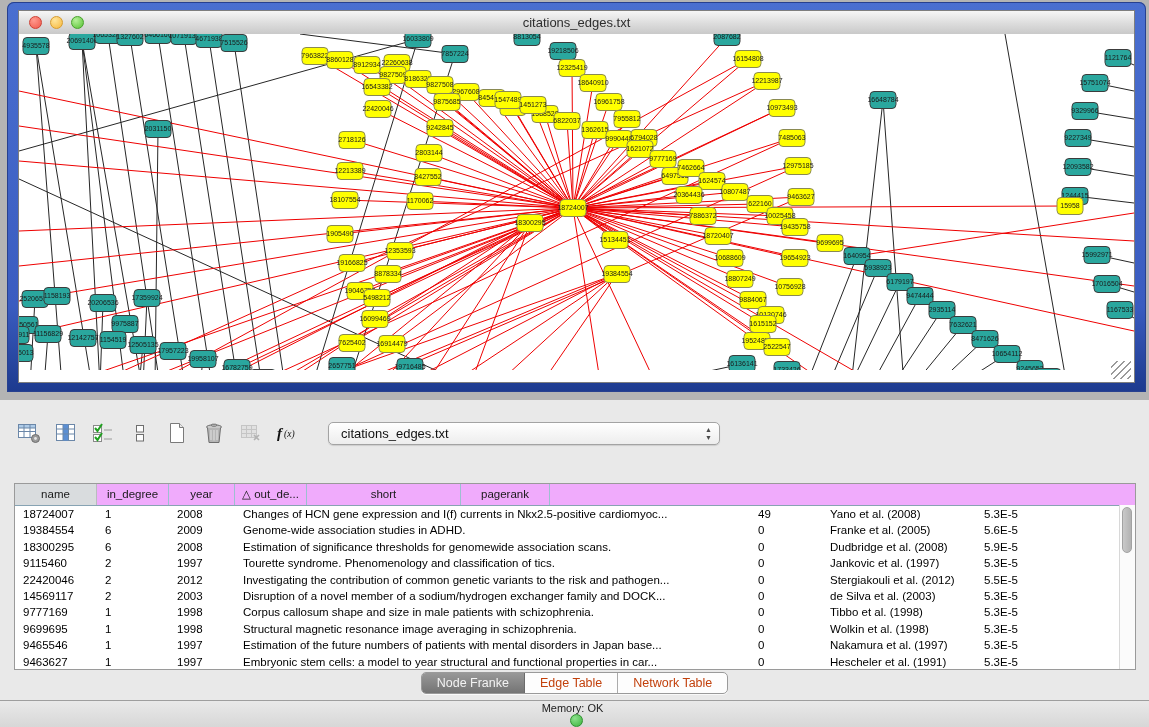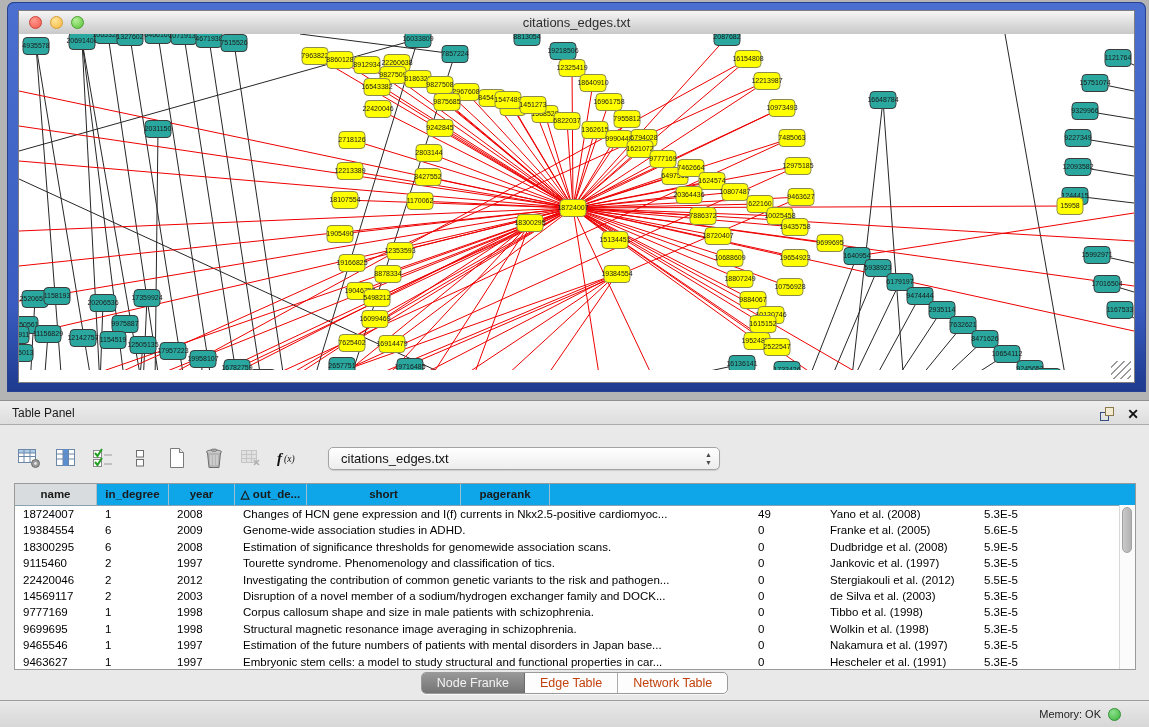--- a/index.html
+++ b/index.html
@@ -58,21 +58,21 @@
     display:flex;align-items:center;position:relative;
   }
   .combo-value{padding-left:12px;font-size:13px;color:#111;}
   .combo-arrows{position:absolute;right:7px;top:3px;display:flex;flex-direction:column;line-height:0;}
   .combo-arrows span{font-size:7px;color:#4a4a4a;line-height:8px;text-align:center;}
   
   .table-wrap{
     position:absolute;left:14px;top:83px;width:1122px;height:187px;
     background:#fff;border:1px solid #9a9a9a;box-sizing:border-box;overflow:hidden;
   }
-  .thead{display:flex;height:21px;background:#0ea5e9;border-bottom:1px solid #87a3b3;font-weight:bold;}
+  .thead{display:flex;height:21px;background:#f0abfc;border-bottom:1px solid #87a3b3;}
   .th{
     box-sizing:border-box;border-right:1px solid #9dbfd0;text-align:center;
     font-size:11.5px;line-height:20px;color:#1a1a1a;overflow:hidden;white-space:nowrap;
   }
   .th.gray{background:#d9dcde;border-right-color:#b9bcbe;}
   .tr{display:flex;height:16.4px;line-height:16.4px;}
   .td{
     box-sizing:border-box;padding-left:8px;font-size:11.5px;color:#000;
     white-space:nowrap;overflow:hidden;
   }
@@ -88,22 +88,22 @@
   .tabbar{position:absolute;left:0;top:272px;width:100%;display:flex;justify-content:center;}
   .seg{display:flex;border:1px solid #9a9a9a;border-radius:5px;overflow:hidden;
     background:#fdfdfd;box-shadow:0 1px 0 rgba(255,255,255,.7);}
   .seg-item{padding:3px 15px;font-size:12.5px;color:#c2410c;border-right:1px solid #ababab;cursor:default;}
   .seg-item:last-child{border-right:none;text-align:right;}
   .seg-item.selected{background:linear-gradient(#989898,#747474);color:#f3f3f3;border-right-color:#6b6b6b;}
   
   .status-bar{
     position:absolute;left:0;top:700px;width:1149px;height:27px;box-sizing:border-box;
     background:linear-gradient(#e9e9e9,#d7d7d7);border-top:1px solid #9e9e9e;
-    display:flex;justify-content:flex-end;align-items:center;padding-right:28px;
-    font-size:11px;color:#222;
+    display:flex;justify-content:flex-end;align-items:center;padding-right:4px;
+    font-size:11px;color:#222;flex-direction:column;
   }
   .mem-dot{width:13px;height:13px;border-radius:50%;margin-left:7px;box-sizing:border-box;
     background:radial-gradient(circle at 35% 30%,#8ce08c,#3cb43c);border:1px solid #2f8f2f;}
 </style>
 </head>
 <body>
 
 <div class="graph-window">
   <div class="win-inner">
     <div class="titlebar">
@@ -802,32 +802,20 @@
             <rect x="642" y="372.5" width="26" height="17" rx="4" fill="#ffff00" stroke="#8a8a52" stroke-width="1"></rect>
             <text x="655" y="383.4" text-anchor="middle" font-size="7" font-family="&quot;Liberation Sans&quot;,sans-serif" fill="#1a1a1a">9115460</text>
           </g>
         </svg>
       <div class="resize-handle"></div>
     </div>
   </div>
 </div>
 
 <div class="table-panel">
-  <div class="panel-titlebar">
-    <span>Table Panel</span>
-    <div class="panel-controls">
-      <span class="float-icon">
-        <svg width="16" height="16" viewBox="0 0 16 16">
-          <rect x="1.5" y="6.5" width="8" height="8" fill="none" stroke="#31507f" stroke-width="1"></rect>
-          <rect x="6.5" y="1.5" width="8" height="8" fill="#f2ead2" stroke="#8a7a4a" stroke-width="1"></rect>
-        </svg>
-      </span>
-      <span class="panel-close">✕</span>
-    </div>
-  </div>
 
   <div class="toolbar" id="toolbar">
       <div class="tb-icon">
         <svg width="24" height="22" viewBox="0 0 24 22">
           <rect x="1.5" y="2.5" width="17" height="13" fill="#fff" stroke="#6b87a8"></rect>
           <rect x="1.5" y="2.5" width="17" height="3.5" fill="#aecbe8" stroke="#6b87a8"></rect>
           <path d="M7,2.5V15.5 M13,2.5V15.5 M1.5,9.5H18.5" stroke="#6b87a8" fill="none"></path>
           <circle cx="18.5" cy="16.5" r="4" fill="#9a9a9a" stroke="#6e6e6e"></circle>
           <circle cx="18.5" cy="16.5" r="1.4" fill="#e6e6e6"></circle>
         </svg>
@@ -979,21 +967,21 @@
           <div class="td c2">1997</div>
           <div class="td c3">Estimation of the future numbers of patients with mental disorders in Japan base...</div>
           <div class="td c4">0</div>
           <div class="td c5">Nakamura et al. (1997)</div>
           <div class="td c6">5.3E-5</div>
         </div>
         <div class="tr">
           <div class="td c0">9463627</div>
           <div class="td c1">1</div>
           <div class="td c2">1997</div>
-          <div class="td c3">Embryonic stem cells: a model to study structural and functional properties in car...</div>
+          <div class="td c3">Embryonic stem cells: a model to year structural and functional properties in car...</div>
           <div class="td c4">0</div>
           <div class="td c5">Hescheler et al. (1991)</div>
           <div class="td c6">5.3E-5</div>
         </div>
       </div>
     <div class="vscroll">
       <div class="vthumb"></div>
     </div>
   </div>
 

